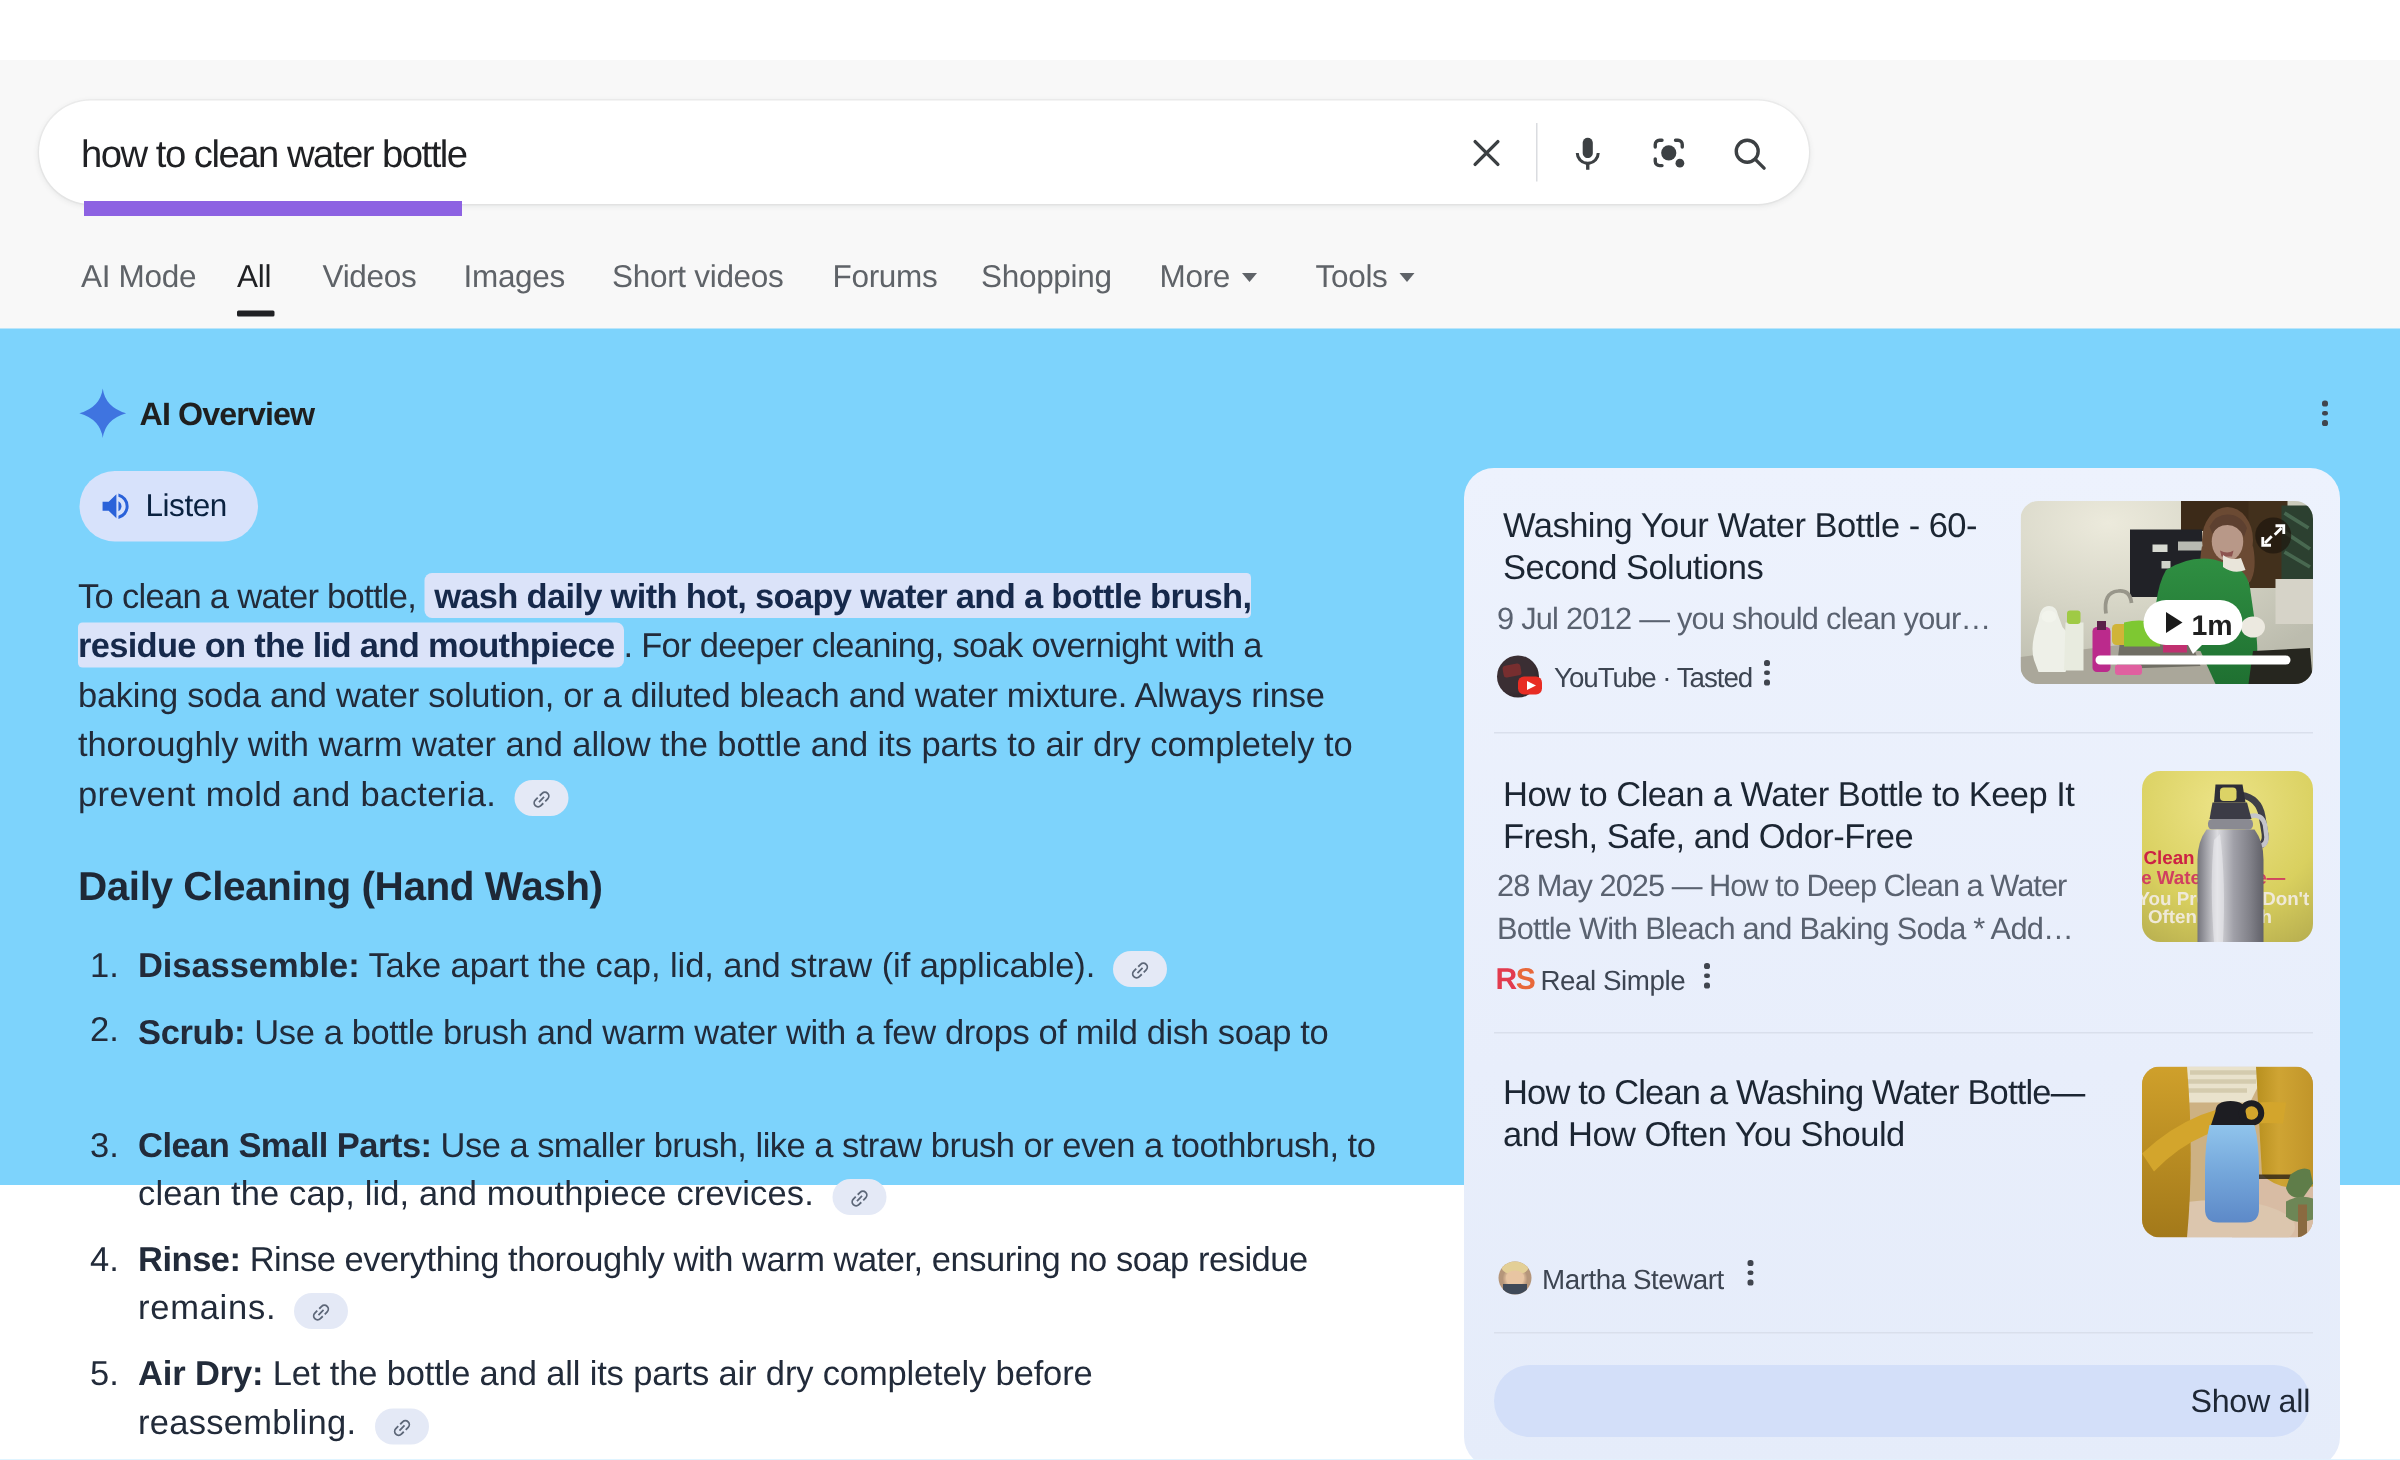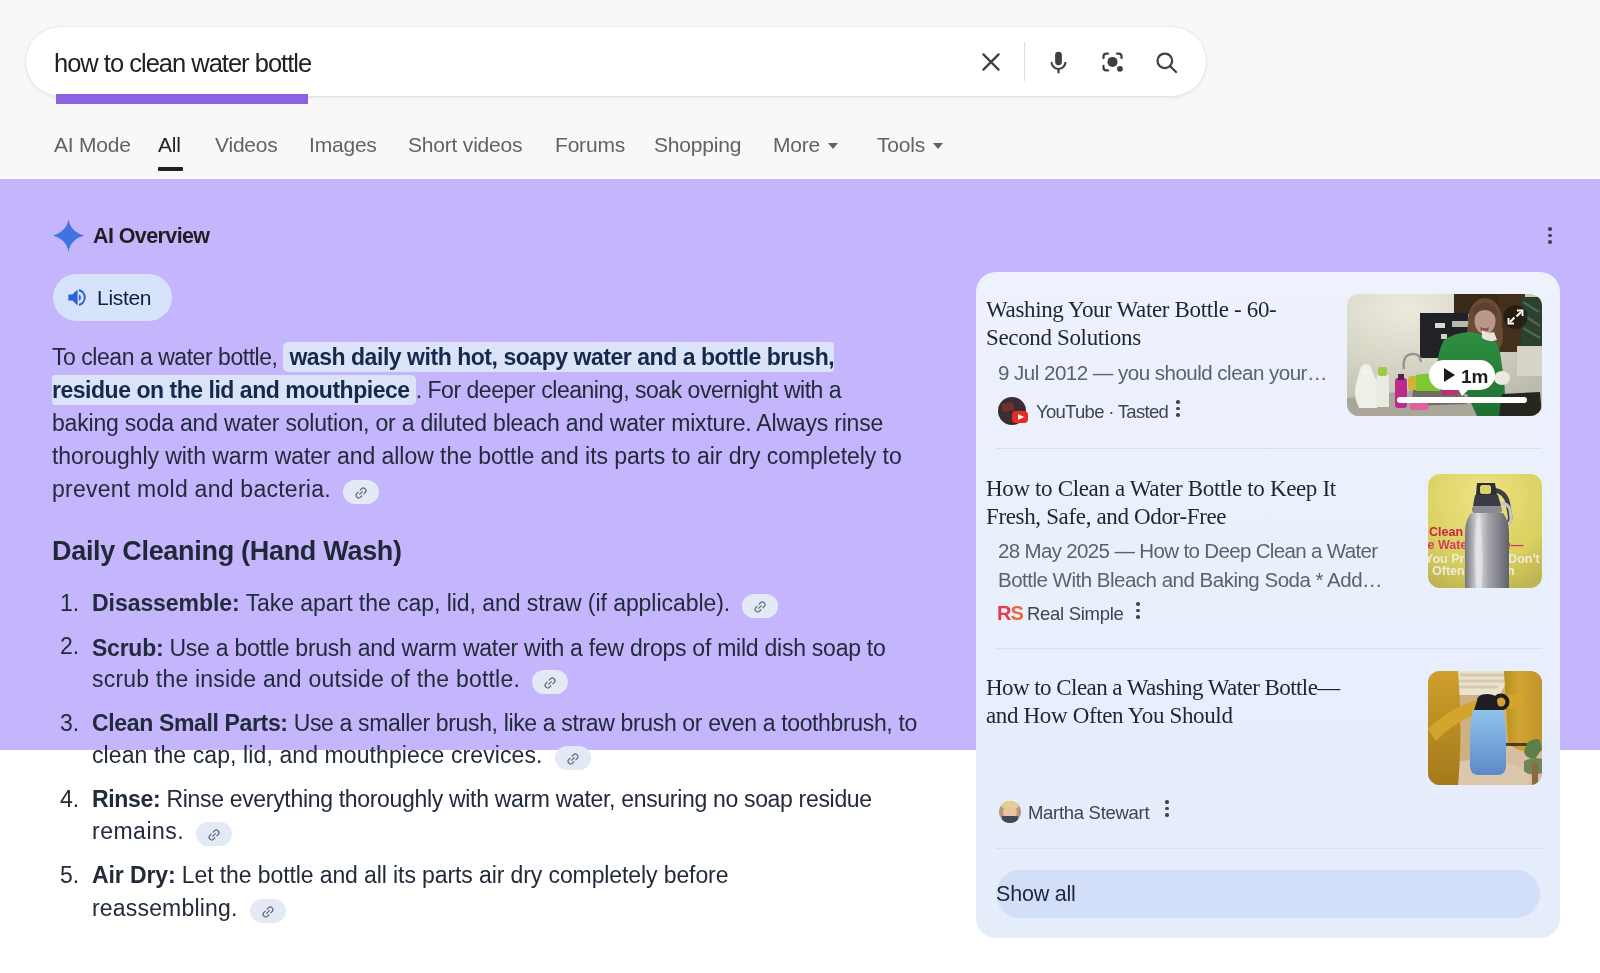--- a/index.html
+++ b/index.html
@@ -1,17 +1,17 @@
 <!DOCTYPE html>
 <html><head>
 <meta charset="utf-8">
 <style>
 * { margin:0; padding:0; box-sizing:border-box; }
 html,body { width:1600px; height:973px; background:#fff; font-family:"Liberation Sans", sans-serif; overflow:hidden; }
-#page { position:relative; width:1600px; height:750px; background:#c4b5fd; }
+#page { position:relative; width:1600px; height:750px; background:#7dd3fc;margin-top:40px; }
 .abs { position:absolute; }
 
 #header { position:absolute; left:0; top:0; width:1600px; height:179px; background:#f8f8f8; }
 #sbar { position:absolute; left:26px; top:27px; width:1180px; height:69px; background:#fff; border-radius:35px; box-shadow:0 1px 4px rgba(60,64,67,.12), 0 0 0 1px rgba(0,0,0,0.03); }
 #stext { position:absolute; left:54px; top:49px; font-size:25.5px; letter-spacing:-1.0px; color:#202124; }
 #purple { position:absolute; left:56px; top:94px; width:252px; height:10px; background:#8d62e2; z-index:5; }
 .sicon { position:absolute; top:49px; }
 #sep1 { position:absolute; left:1024px; top:42px; width:1px; height:39px; background:#dadce0; }
 
 .nav { position:absolute; top:133px; font-size:21px; letter-spacing:-0.2px; color:#5f6368; white-space:nowrap; }
@@ -31,25 +31,25 @@
 .hl.st { padding-left:6px; border-top-left-radius:5px; border-bottom-left-radius:5px; }
 .hl.en { padding-right:6px; border-top-right-radius:5px; border-bottom-right-radius:5px; }
 .chip { display:inline-block; width:36px; height:24px; background:#e4e9f6; border-radius:12px; text-align:center; vertical-align:-4px; margin-left:12px; }
 .chip svg { margin-top:4px; }
 #h2 { position:absolute; left:52px; top:536px; font-size:27px; letter-spacing:-0.3px; font-weight:bold; color:#1e2836; }
 .num { position:absolute; left:60px; font-size:23px; color:#222b3a; }
 .li { position:absolute; left:92px; font-size:23px; letter-spacing:-0.2px; color:#222b3a; white-space:nowrap; }
 .li b, .bl b { font-weight:bold; }
 
 #card { position:absolute; left:976px; top:272px; width:584px; height:666px; border-radius:20px; background:linear-gradient(180deg, #edf2fd 0%, #e8eefb 60%, #e5ecfa 100%); }
-.ct { position:absolute; left:10px; font-size:23px; letter-spacing:-0.35px; color:#1c2633; white-space:nowrap;font-family:Liberation Serif, serif; }
+.ct { position:absolute; left:26px; font-size:23px; letter-spacing:-0.35px; color:#1c2633; white-space:nowrap; }
 .cs { position:absolute; left:22px; font-size:20.5px; letter-spacing:-0.25px; color:#5a6270; white-space:nowrap; }
 .csrc { position:absolute; font-size:18.5px; letter-spacing:-0.3px; color:#3d4552; white-space:nowrap; }
 .cdiv { position:absolute; left:20px; width:546px; height:1px; background:#d9dfec; }
-#showall { position:absolute; left:20px; top:598px; width:544px; height:48px; background:#d3dff9; border-radius:24px; text-align:left; line-height:48px; font-size:21.5px; letter-spacing:-0.2px; color:#1e2735; }
+#showall { position:absolute; left:20px; top:598px; width:544px; height:48px; background:#d3dff9; border-radius:24px; text-align:right; line-height:48px; font-size:21.5px; letter-spacing:-0.2px; color:#1e2735; }
 .thumb { position:absolute; border-radius:12px; overflow:hidden; }
 </style>
 </head>
 <body>
 <div id="page">
   <div id="header"></div>
   <div id="sbar"></div>
   <div id="purple"></div>
   <div id="stext">how to clean water bottle</div>
 
@@ -120,25 +120,20 @@
 
   <div class="num" style="top:590px">1.</div>
   <div class="li" style="top:590px; letter-spacing:-0.05px"><b>Disassemble:</b> Take apart the cap, lid, and straw (if applicable).<span class="chip"><svg width="16" height="16" viewBox="0 0 24 24" fill="#5d6778">
           <g transform="rotate(-45 12 12)">
             <path d="M10.6 7.2H7.2a4.8 4.8 0 0 0 0 9.6h3.4v-1.8H7.2a3 3 0 0 1 0-6h3.4V7.2zm2.8 0h3.4a4.8 4.8 0 0 1 0 9.6h-3.4v-1.8h3.4a3 3 0 0 0 0-6h-3.4V7.2zM8.4 11.1h7.2v1.8H8.4z"></path>
           </g>
         </svg></span></div>
 
   <div class="num" style="top:633px">2.</div>
   <div class="li" style="top:635px; letter-spacing:-0.25px"><b>Scrub:</b> Use a bottle brush and warm water with a few drops of mild dish soap to</div>
-  <div class="li" style="top:666px; letter-spacing:0.2px">scrub the inside and outside of the bottle.<span class="chip"><svg width="16" height="16" viewBox="0 0 24 24" fill="#5d6778">
-          <g transform="rotate(-45 12 12)">
-            <path d="M10.6 7.2H7.2a4.8 4.8 0 0 0 0 9.6h3.4v-1.8H7.2a3 3 0 0 1 0-6h3.4V7.2zm2.8 0h3.4a4.8 4.8 0 0 1 0 9.6h-3.4v-1.8h3.4a3 3 0 0 0 0-6h-3.4V7.2zM8.4 11.1h7.2v1.8H8.4z"></path>
-          </g>
-        </svg></span></div>
 
   <div class="num" style="top:710px">3.</div>
   <div class="li" style="top:742px; letter-spacing:0.1px">clean the cap, lid, and mouthpiece crevices.<span class="chip"><svg width="16" height="16" viewBox="0 0 24 24" fill="#5d6778">
           <g transform="rotate(-45 12 12)">
             <path d="M10.6 7.2H7.2a4.8 4.8 0 0 0 0 9.6h3.4v-1.8H7.2a3 3 0 0 1 0-6h3.4V7.2zm2.8 0h3.4a4.8 4.8 0 0 1 0 9.6h-3.4v-1.8h3.4a3 3 0 0 0 0-6h-3.4V7.2zM8.4 11.1h7.2v1.8H8.4z"></path>
           </g>
         </svg></span></div>
   <div class="li" style="top:710px; letter-spacing:-0.35px"><b>Clean Small Parts:</b> Use a smaller brush, like a straw brush or even a toothbrush, to</div>
 
   <div class="num" style="top:786px">4.</div>

